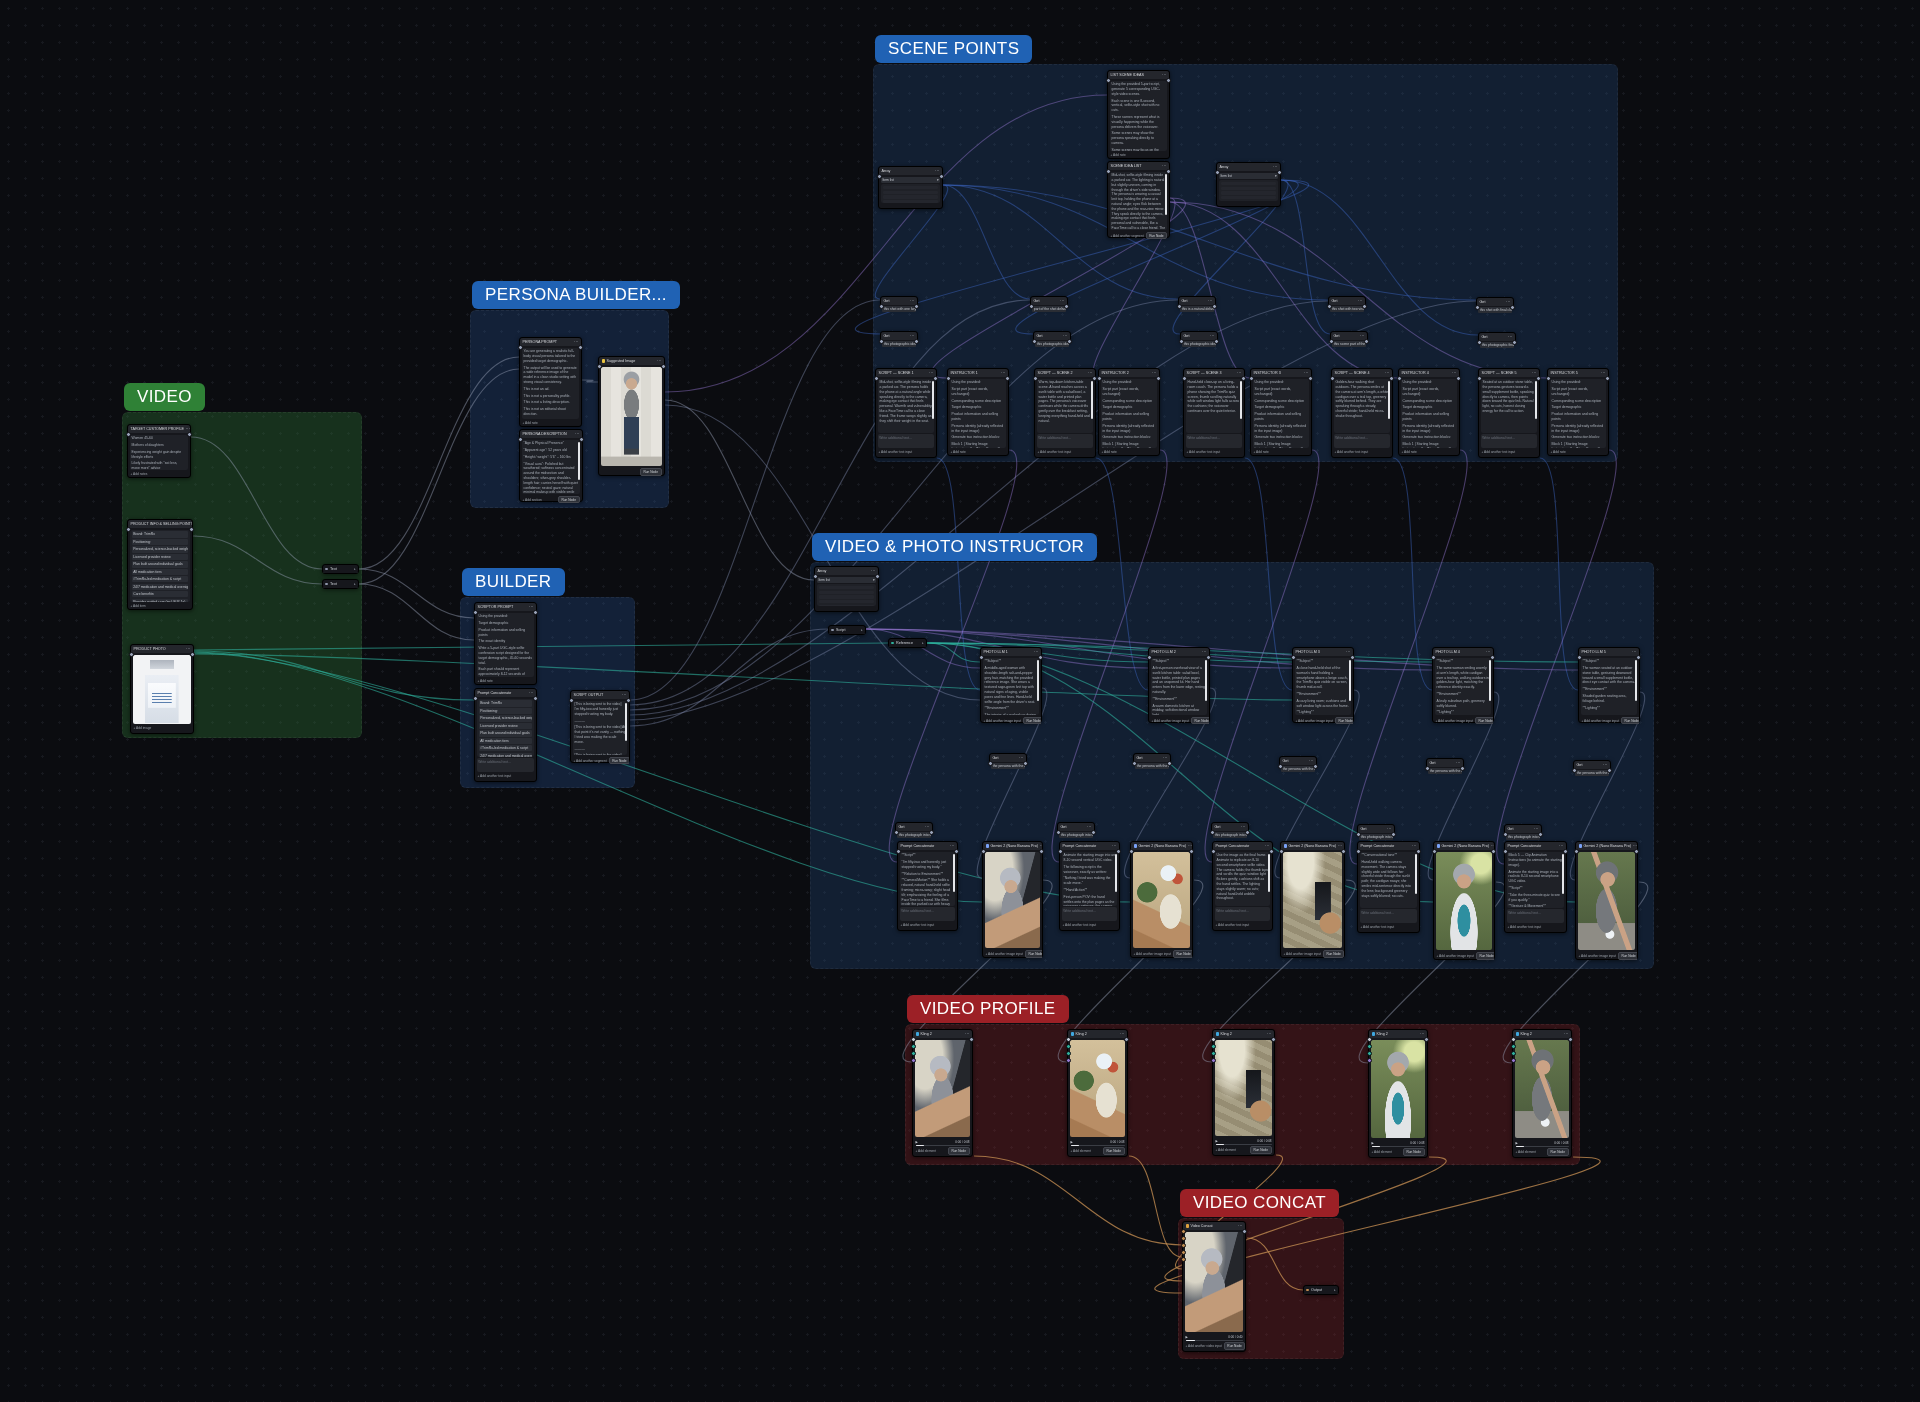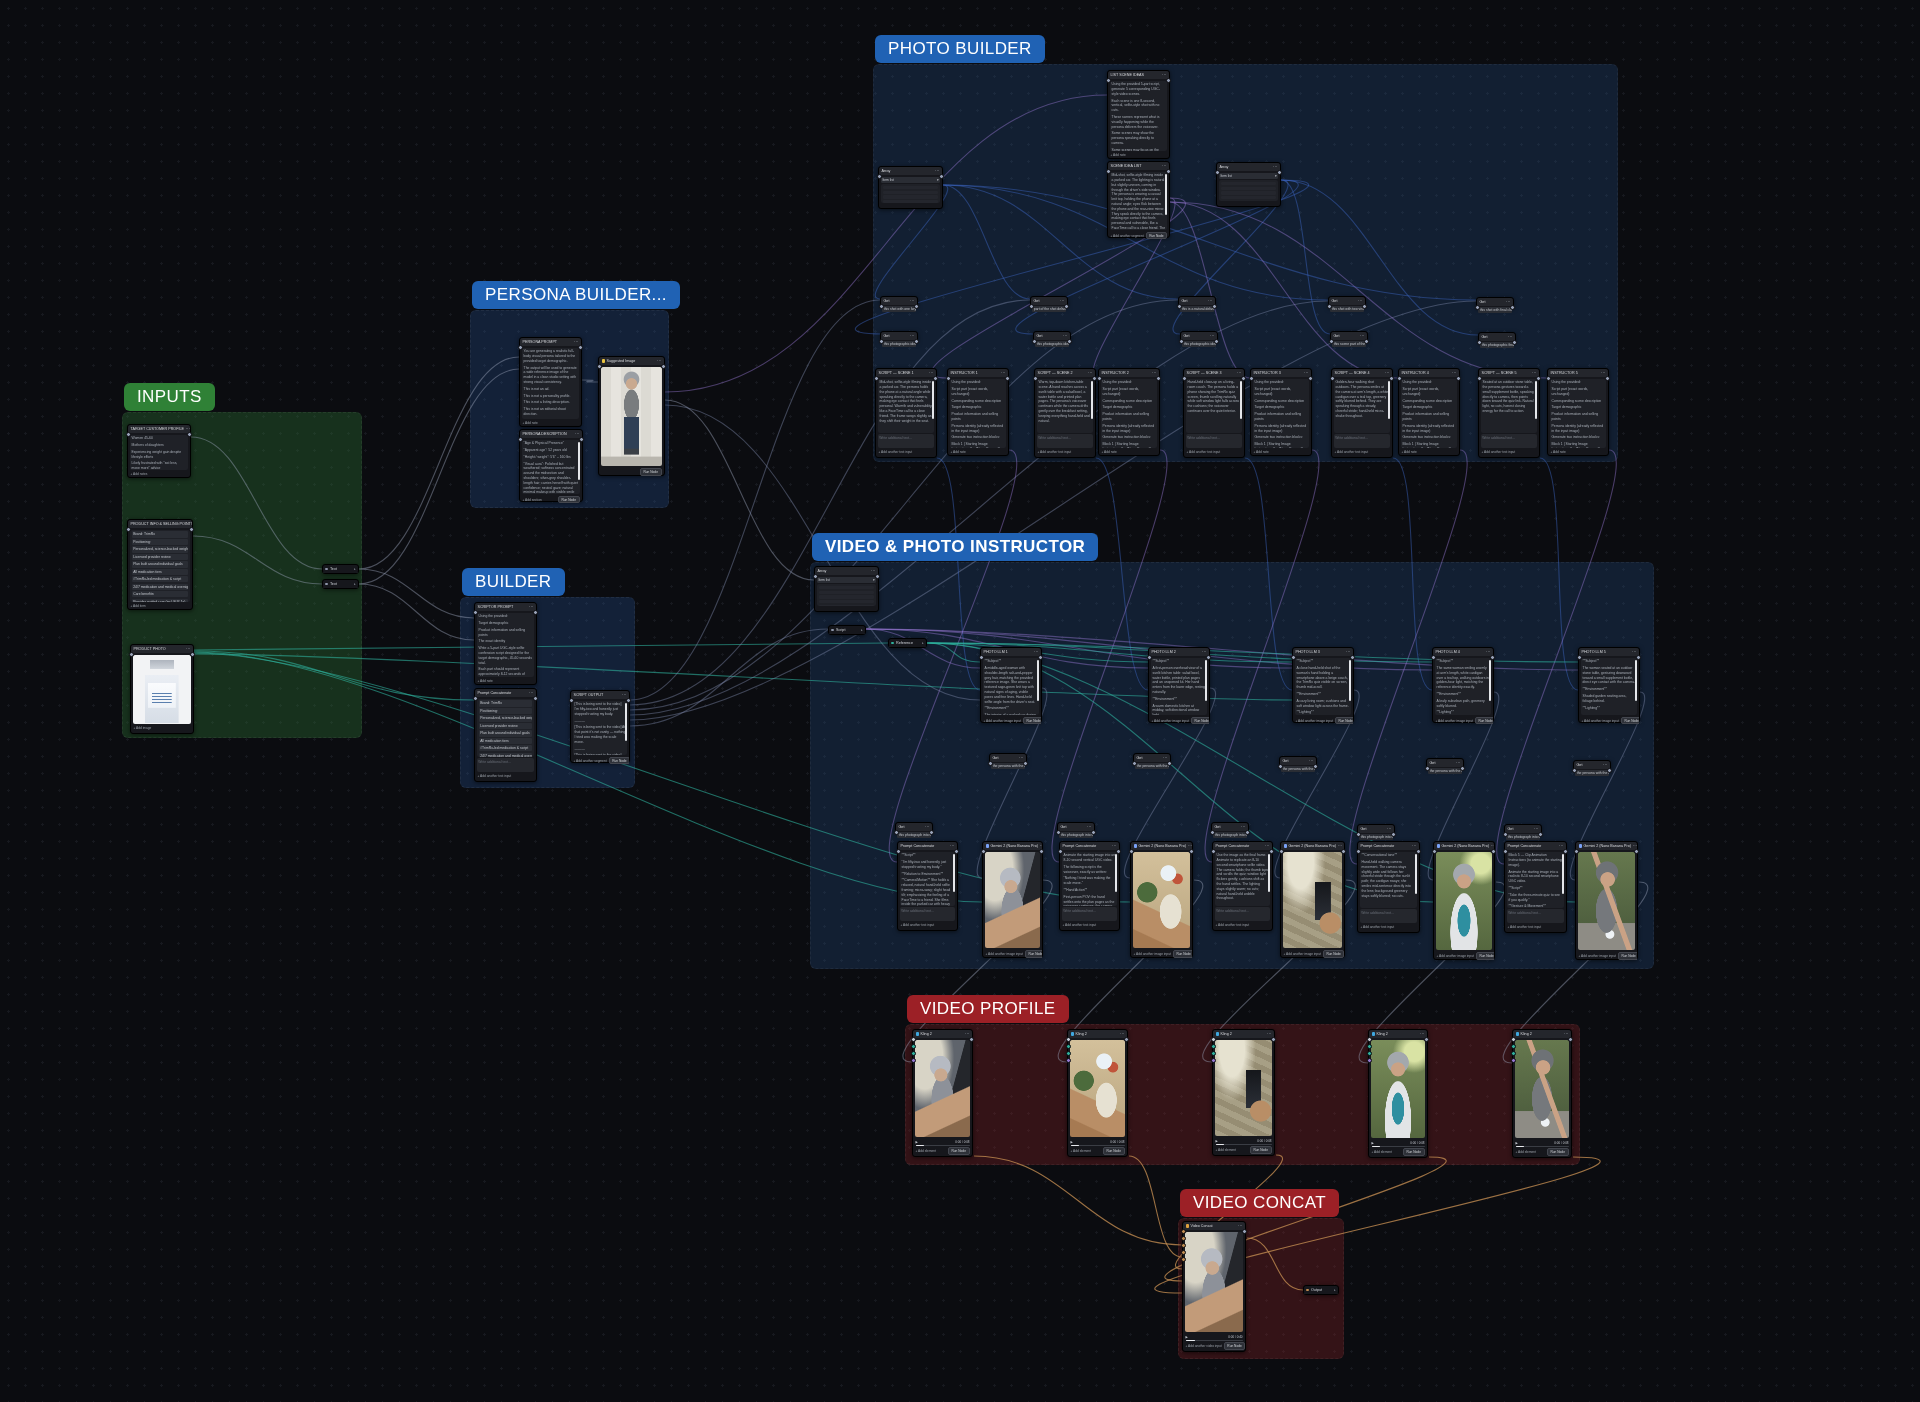--- a/index.html
+++ b/index.html
@@ -92,29 +92,29 @@
     repeating-linear-gradient(90deg,#dcdad3 0 10px,#e6e4de 10px 20px);
     background-size:100% 100%,100% 100%,25% 100%,100% 100%,100% 100%,100% 100%;
     background-position:0 0,0 0,50% 0,0 0,0 0,0 0;}
 </style>
 </head>
 <body>
 
 <div id="canvas">
   <div id="groups-layer">
       <div class="group" style="left: 122px; top: 412px; width: 238px; height: 324px; background: rgba(44, 110, 52, 0.38);"></div>
-      <div class="group-label" style="left: 124px; top: 383px; background: rgb(47, 129, 54);">INPUTS</div>
+      <div class="group-label" style="left: 124px; top: 383px; background: rgb(47, 129, 54);">VIDEO</div>
       <div class="group" style="left: 470px; top: 310px; width: 197px; height: 196px; background: rgba(43, 90, 160, 0.28);"></div>
       <div class="group-label" style="left: 472px; top: 281px; background: rgb(32, 98, 180);">PERSONA BUILDER...</div>
       <div class="group" style="left: 460px; top: 597px; width: 173px; height: 189px; background: rgba(43, 90, 160, 0.28);"></div>
       <div class="group-label" style="left: 462px; top: 568px; background: rgb(32, 98, 180);">BUILDER</div>
       <div class="group" style="left: 873px; top: 64px; width: 743px; height: 396px; background: rgba(43, 90, 160, 0.24);"></div>
-      <div class="group-label" style="left: 875px; top: 35px; background: rgb(32, 98, 180);">PHOTO BUILDER</div>
+      <div class="group-label" style="left: 875px; top: 35px; background: rgb(32, 98, 180);">SCENE POINTS</div>
       <div class="group" style="left: 810px; top: 562px; width: 842px; height: 405px; background: rgba(43, 90, 160, 0.24);"></div>
-      <div class="group-label" style="left: 812px; top: 533px; background: rgb(32, 98, 180); font-weight: bold;">VIDEO &amp; PHOTO INSTRUCTOR</div>
+      <div class="group-label" style="left: 812px; top: 533px; background: rgb(32, 98, 180);">VIDEO &amp; PHOTO INSTRUCTOR</div>
       <div class="group" style="left: 905px; top: 1024px; width: 673px; height: 139px; background: rgba(150, 35, 40, 0.3);"></div>
       <div class="group-label" style="left: 907px; top: 995px; background: rgb(156, 32, 38);">VIDEO PROFILE</div>
       <div class="group" style="left: 1178px; top: 1218px; width: 164px; height: 139px; background: rgba(150, 35, 40, 0.3);"></div>
       <div class="group-label" style="left: 1180px; top: 1189px; background: rgb(156, 32, 38);">VIDEO CONCAT</div>
     </div>
   <svg id="edges" width="1920" height="1402">
       <path d="M191,437 C249.95,437 263.05,569 322,569" stroke="#98a2b8" fill="none" stroke-width="1.1" opacity="0.45"></path>
       <path d="M193,536 C251.05,536 263.95,584 322,584" stroke="#98a2b8" fill="none" stroke-width="1.1" opacity="0.45"></path>
       <path d="M359,569 C431,569 447,357 519,357" stroke="#98a2b8" fill="none" stroke-width="1.1" opacity="0.45"></path>
       <path d="M359,584 C431,584 447,369 519,369" stroke="#98a2b8" fill="none" stroke-width="1.1" opacity="0.45"></path>

